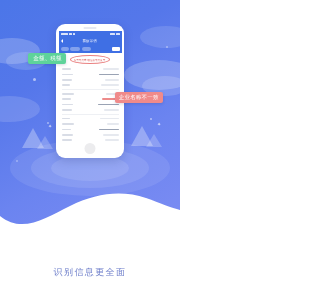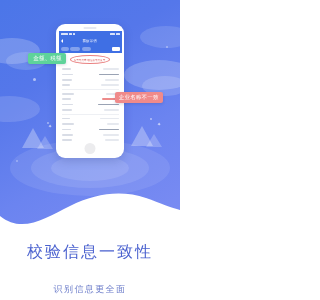--- a/index.html
+++ b/index.html
@@ -121,21 +121,20 @@
 
   
   .caption { position:absolute; left:0; width:180px; text-align:center; }
   .cap-main {
     top:242px; font-size:16px; color:#4b62cf; letter-spacing:2px;
     font-family:"DejaVu Serif","Liberation Serif",serif;
   }
   .cap-sub {
     top:266px; font-size:9px; color:#6b7cc9; letter-spacing:1.4px;
     font-family:"DejaVu Serif","Liberation Serif",serif;
-    margin-top:17px;
   }
 </style>
 </head>
 <body>
 
 <div class="stage">
 
   <div class="sky"></div>
 
   <div class="cloud cl1"></div>
@@ -263,16 +262,15 @@
     <div class="home"></div>
   </div>
 
   <div class="badge badge-green">
     <span>金额、税额</span>
   </div>
   <div class="badge badge-red">
     <span>企业名称不一致</span>
   </div>
 
-  <div class="caption cap-main">校验信息一致性</div>
   <div class="caption cap-sub">识别信息更全面</div>
 
 </div>
 
 </body></html>

